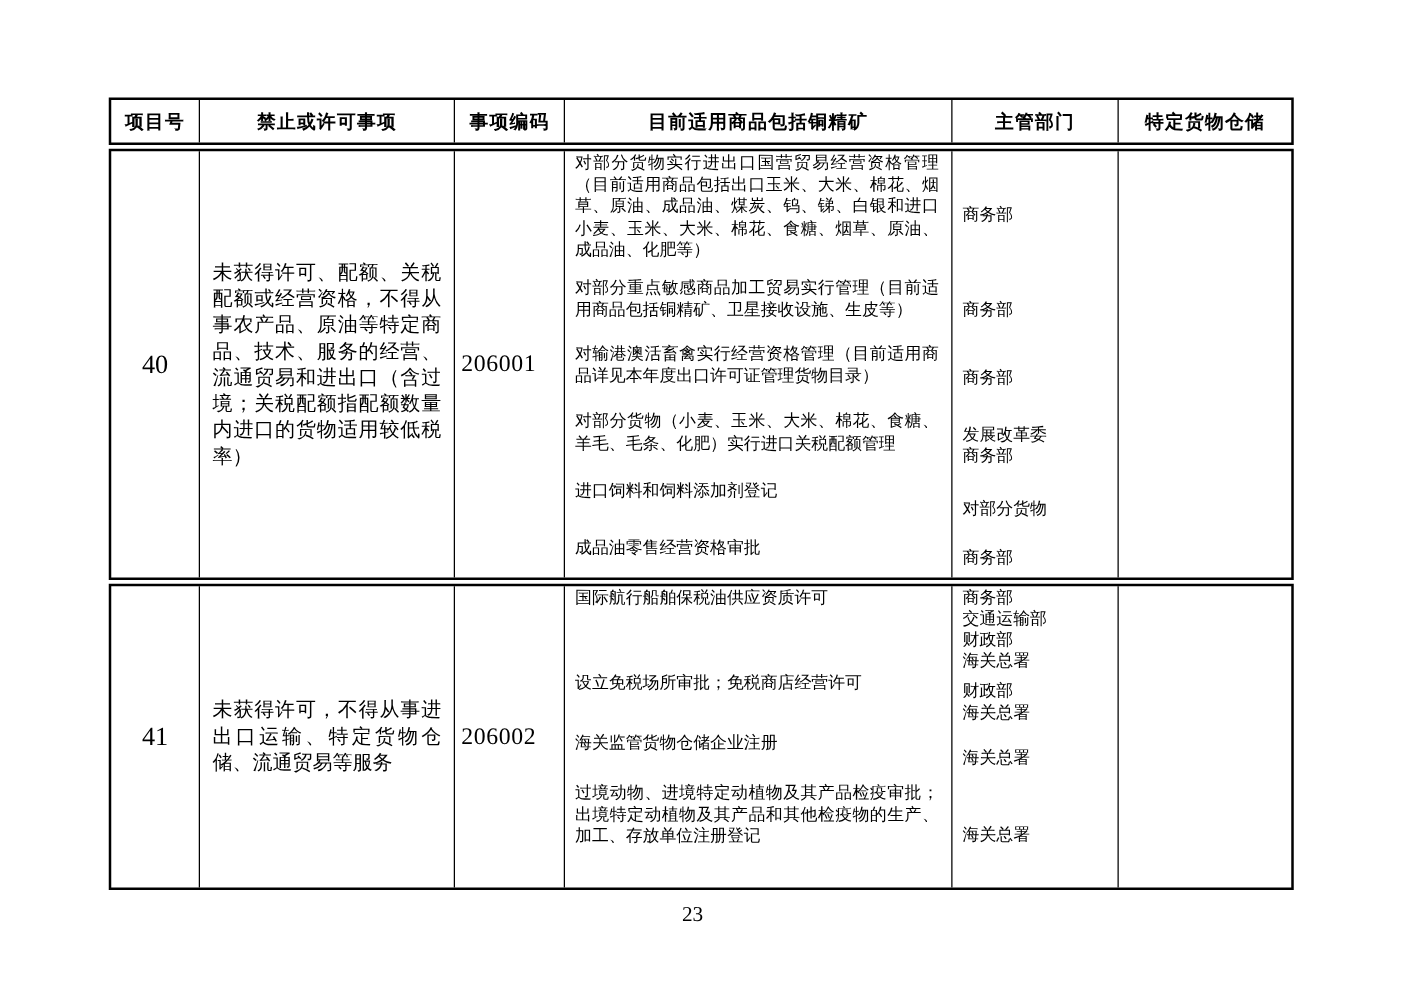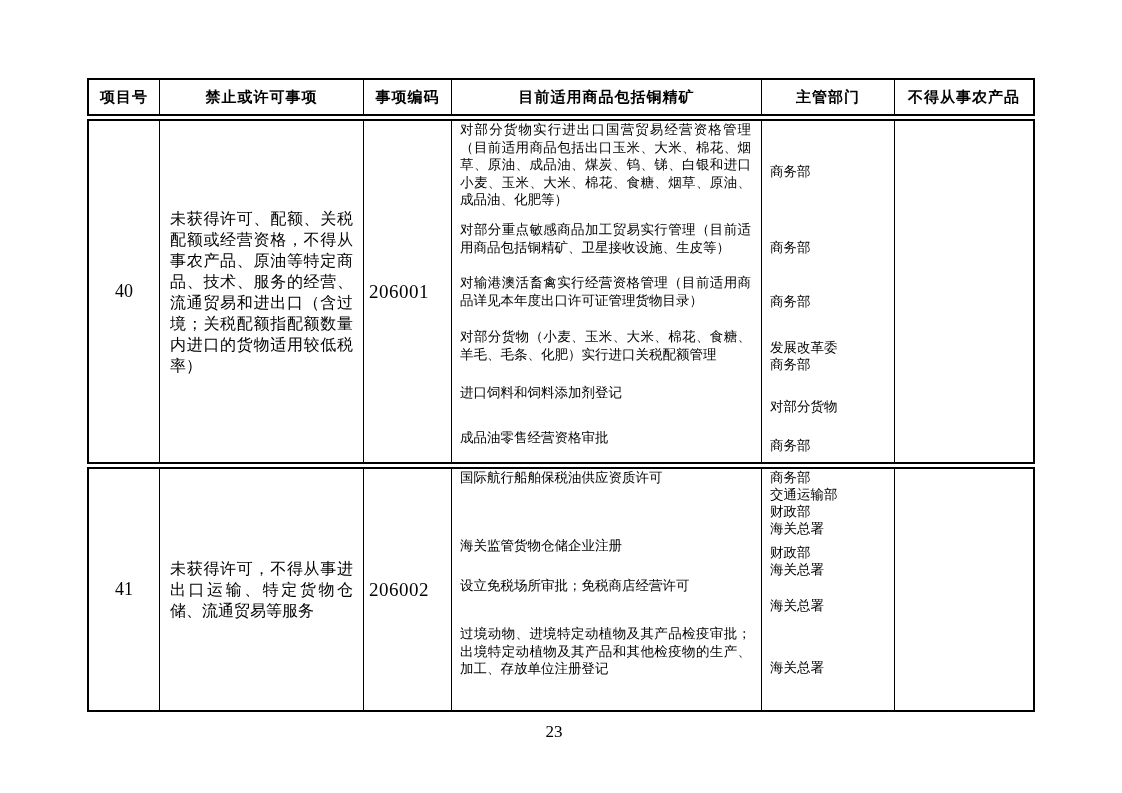--- a/index.html
+++ b/index.html
@@ -24,21 +24,21 @@
   .section > div:last-child { border-right:none; }
 
   .hcell {
     height:34px;
     display:flex; align-items:center; justify-content:center;
     font-weight:bold; font-size:15px;
     letter-spacing:1px;
     white-space:nowrap;
   }
   .vcenter { display:flex; align-items:center; justify-content:center; }
-  .cell-itemno { font-size:18px;font-family:Liberation Serif, serif; }
+  .cell-itemno { font-size:21px;font-family:Liberation Serif, serif; }
   .cell-matter {
     padding:0 10px;
     font-size:16px; line-height:21px;
     text-align:justify;
     display:flex; align-items:center;
   }
   .cell-code {
     font-size:19px;
     display:flex; align-items:center;
     padding-left:5px;
@@ -76,21 +76,21 @@
 <div class="page">
 
   <div class="doc-table">
 
     <div class="section">
       <div class="hcell">项目号</div>
       <div class="hcell">禁止或许可事项</div>
       <div class="hcell">事项编码</div>
       <div class="hcell">目前适用商品包括铜精矿</div>
       <div class="hcell">主管部门</div>
-      <div class="hcell">不得从事农产品</div>
+      <div class="hcell">特定货物仓储</div>
     </div>
 
     <div class="section r40">
       <div class="vcenter cell-itemno cellfull">40</div>
       <div class="cell-matter cellfull">未获得许可、配额、关税配额或经营资格，不得从事农产品、原油等特定商品、技术、服务的经营、流通贸易和进出口（含过境；关税配额指配额数量内进口的货物适用较低税率）</div>
       <div class="cell-code cellfull">206001</div>
       <div class="measures-col cellfull">
         <div class="mbox h400">
             <span>对部分货物实行进出口国营贸易经营资格管理（目前适用商品包括出口玉米、大米、棉花、烟草、原油、成品油、煤炭、钨、锑、白银和进口小麦、玉米、大米、棉花、食糖、烟草、原油、成品油、化肥等）</span>
           </div>
@@ -135,25 +135,25 @@
     </div>
 
     <div class="section r41">
       <div class="vcenter cell-itemno cellfull">41</div>
       <div class="cell-matter cellfull">未获得许可，不得从事进出口运输、特定货物仓储、流通贸易等服务</div>
       <div class="cell-code cellfull">206002</div>
       <div class="measures-col cellfull">
         <div class="mbox h410">
             <span>国际航行船舶保税油供应资质许可</span>
           </div>
+        <div class="mbox h411">
+            <span>设立免税场所审批；免税商店经营许可</span>
+          </div>
         <div class="mbox h412">
             <span>海关监管货物仓储企业注册</span>
-          </div>
-        <div class="mbox h411">
-            <span>设立免税场所审批；免税商店经营许可</span>
           </div>
         <div class="mbox h413">
             <span>过境动物、进境特定动植物及其产品检疫审批；出境特定动植物及其产品和其他检疫物的生产、加工、存放单位注册登记</span>
           </div>
       </div>
       <div class="measures-col cellfull">
         <div class="dbox h410">
           <span>商务部</span>
           <span>交通运输部</span>
           <span>财政部</span>

